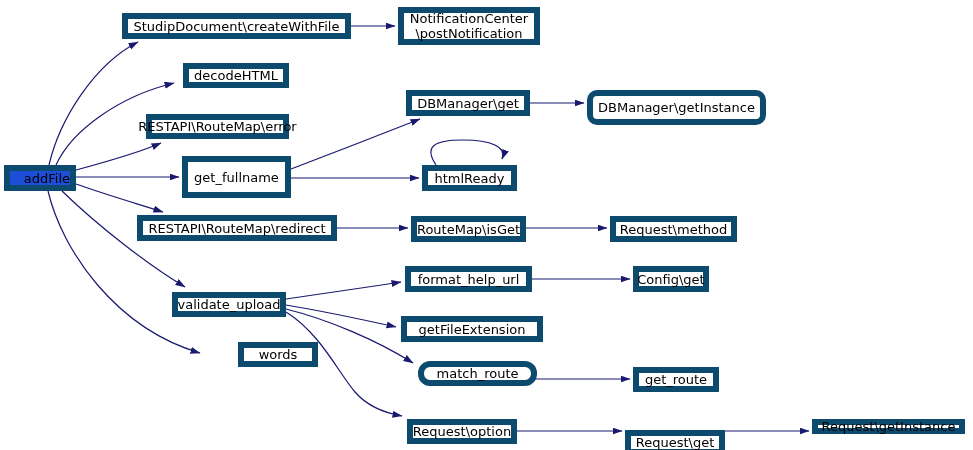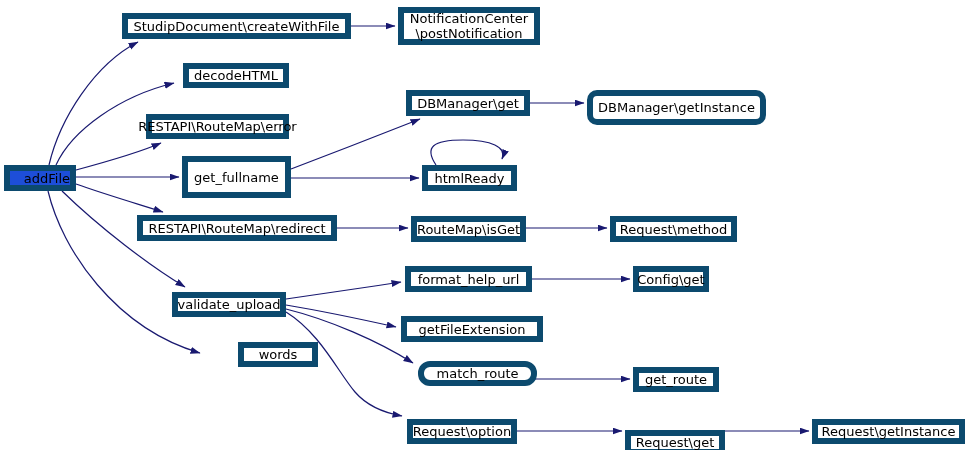--- a/index.html
+++ b/index.html
@@ -141,17 +141,17 @@
       </div>
       <div class="node" style="left: 633px; top: 367px; width: 86px; height: 25px; justify-content: center;">
         <span>get_route</span>
       </div>
       <div class="node" style="left: 407px; top: 419px; width: 110px; height: 25px;">
         <span>Request\option</span>
       </div>
       <div class="node" style="left: 625px; top: 419px; width: 100px; height: 25px; margin-top: 11px;">
         <span>Request\get</span>
       </div>
-      <div class="node" style="left: 812px; top: 419px; width: 153px; height: 25px;">
+      <div class="node" style="left: 812px; top: 419px; width: 153px; height: 15px;">
         <span>Request\getInstance</span>
       </div>
     </div>
 </div>
 
 </body></html>

